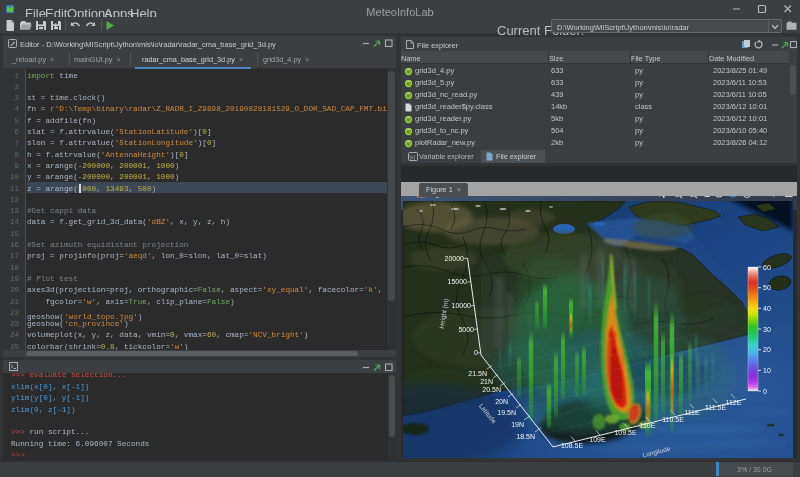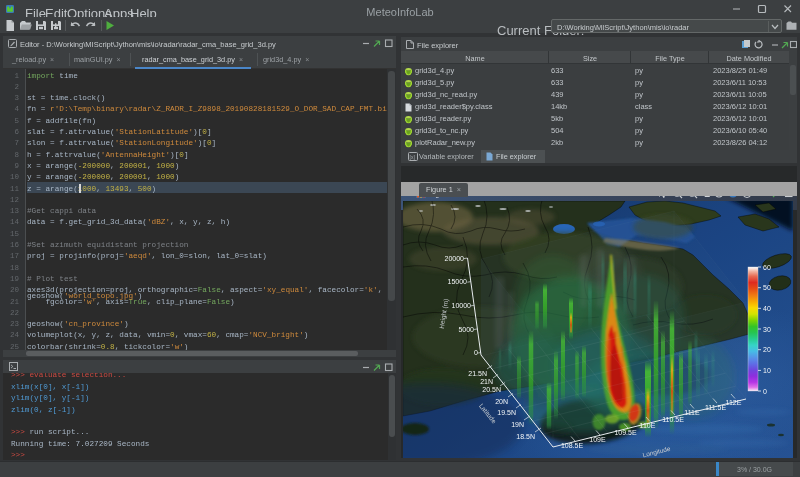--- a/index.html
+++ b/index.html
@@ -37,21 +37,21 @@
 .cline{position:absolute;left:8px;white-space:pre;color:#a9b7c6}
 .red{color:#cc4a42}.blu{color:#509bd5}
 #convs{position:absolute;left:385px;top:13px;width:8px;height:87px;background:#2f3133}
 #convs .thumb{position:absolute;left:1px;top:2px;width:6px;height:62px;background:#4a4d4f;border-radius:3px}
 
 #fexp{position:absolute;left:401px;top:37px;width:396px;height:126px;background:#3b3e40}
 #fehead{position:absolute;left:0;top:0;width:396px;height:14px;background:#3c3f41}
 #fetable{position:absolute;left:0;top:14px;width:396px;height:99px}
 #fecolh{position:absolute;left:0;top:0;width:388px;height:13px;background:#46494b;border-bottom:1px solid #323537}
 .colsep{position:absolute;top:0;width:1px;height:13px;background:#323537}
-.colh{position:absolute;top:3px;font-size:7.3px;color:#c3c7ca;text-align:center}
+.colh{position:absolute;top:3px;font-size:7.3px;color:#c3c7ca;text-align:left}
 .frow{position:absolute;left:0;width:388px;height:12px;font-size:7.5px;color:#c0c5c9}
 .frow span{position:absolute;top:1.5px;white-space:nowrap}
 #fetabs{position:absolute;left:0;top:113px;width:396px;height:13px;background:#3c3f41}
 .btab{position:absolute;top:0;height:13px;font-size:7.3px;color:#b4b9bc;line-height:13px;white-space:nowrap}
 
 #figpanel{position:absolute;left:401px;top:166px;width:396px;height:292px;background:#27292a}
 #fighead{position:absolute;left:0;top:18px;width:396px;height:26px;background:linear-gradient(to right,#3c5478,#364156 65%,#333b49);border-top:1px solid #49668e;box-sizing:border-box}
 #figtabrow{position:absolute;left:0;top:16px;width:396px;height:14px;background:#a3a3a3}
 #figtab{position:absolute;left:18px;top:1px;height:14px;background:#4a4e51;border-radius:2px 2px 0 0;font-size:7.3px;color:#ced2d5;line-height:14px;padding:0 7px}
 #map{position:absolute;left:2px;top:35px;width:390px;height:257px;background:#1d4a86;overflow:hidden}
@@ -196,21 +196,21 @@
           <div class="cl" style="top:125.80000000000001px"></div>
           <div class="cl" style="top:137.10000000000002px"><span class="c">#Get cappi data</span></div>
           <div class="cl" style="top:148.4px">data = f.get_grid_3d_data(<span class="s">'dBZ'</span>, x, y, z, h)</div>
           <div class="cl" style="top:159.70000000000002px"></div>
           <div class="cl" style="top:171px"><span class="c">#Set azimuth equidistant projection</span></div>
           <div class="cl" style="top:182.3px">proj = projinfo(proj=<span class="s">'aeqd'</span>, lon_0=slon, lat_0=slat)</div>
           <div class="cl" style="top:193.60000000000002px"></div>
           <div class="cl" style="top:204.9px"><span class="c"># Plot test</span></div>
           <div class="cl" style="top:216.20000000000002px">axes3d(projection=proj, orthographic=<span class="k">False</span>, aspect=<span class="s">'xy_equal'</span>, facecolor=<span class="s">'k'</span>,</div>
           <div class="cl" style="top:227.5px">    fgcolor=<span class="s">'w'</span>, axis=<span class="k">True</span>, clip_plane=<span class="k">False</span>)</div>
-          <div class="cl" style="top:222px">geoshow(<span class="s">'world_topo.jpg'</span>)</div>
+          <div class="cl" style="top:243px">geoshow(<span class="s">'world_topo.jpg'</span>)</div>
           <div class="cl" style="top:250.10000000000002px">geoshow(<span class="s">'cn_province'</span>)</div>
           <div class="cl" style="top:261.40000000000003px">volumeplot(x, y, z, data, vmin=<span class="n">0</span>, vmax=<span class="n">60</span>, cmap=<span class="s">'NCV_bright'</span>)</div>
           <div class="cl" style="top:272.70000000000005px">colorbar(shrink=<span class="n">0.8</span>, tickcolor=<span class="s">'w'</span>)</div>
         </div>
   <div style="position:absolute;left:76px;top:114.5px;width:1.5px;height:9px;background:#d8d8d8"></div>
  </div>
  <div id="edvs">
         <div class="thumb"></div>
       </div>
  <div id="edhs">
@@ -231,21 +231,21 @@
    <path d="M12 7.5 L17.5 2 M17.5 2 h-4 M17.5 2 v4" stroke="#52a852" stroke-width="1.2" fill="none"></path>
    <rect x="23.5" y="1" width="6.5" height="6.5" fill="none" stroke="#a9adb0" stroke-width="1.1"></rect>
   </svg>
  </div>
  <div id="conbody">
   <div class="cline red" style="top:-3.5px">&gt;&gt;&gt; evaluate selection...</div>
   <div class="cline blu" style="top:9px">xlim(x[0], x[-1])</div>
   <div class="cline blu" style="top:20.3px">ylim(y[0], y[-1])</div>
   <div class="cline blu" style="top:31.6px">zlim(0, z[-1])</div>
   <div class="cline" style="top:54.2px"><span class="red">&gt;&gt;&gt; </span>run script...</div>
-  <div class="cline" style="top:65.5px">Running time: 7.027209 Seconds</div>
+  <div class="cline" style="top:65.5px">Running time: 6.096007 Seconds</div>
   <div class="cline red" style="top:76.8px">&gt;&gt;&gt;</div>
  </div>
  <div id="convs">
         <div class="thumb"></div>
       </div>
 </div>
 
 <div id="fexp">
  <div id="fehead">
   <svg style="position:absolute;left:5px;top:2.5px" width="8" height="9" viewBox="0 0 8 9">

